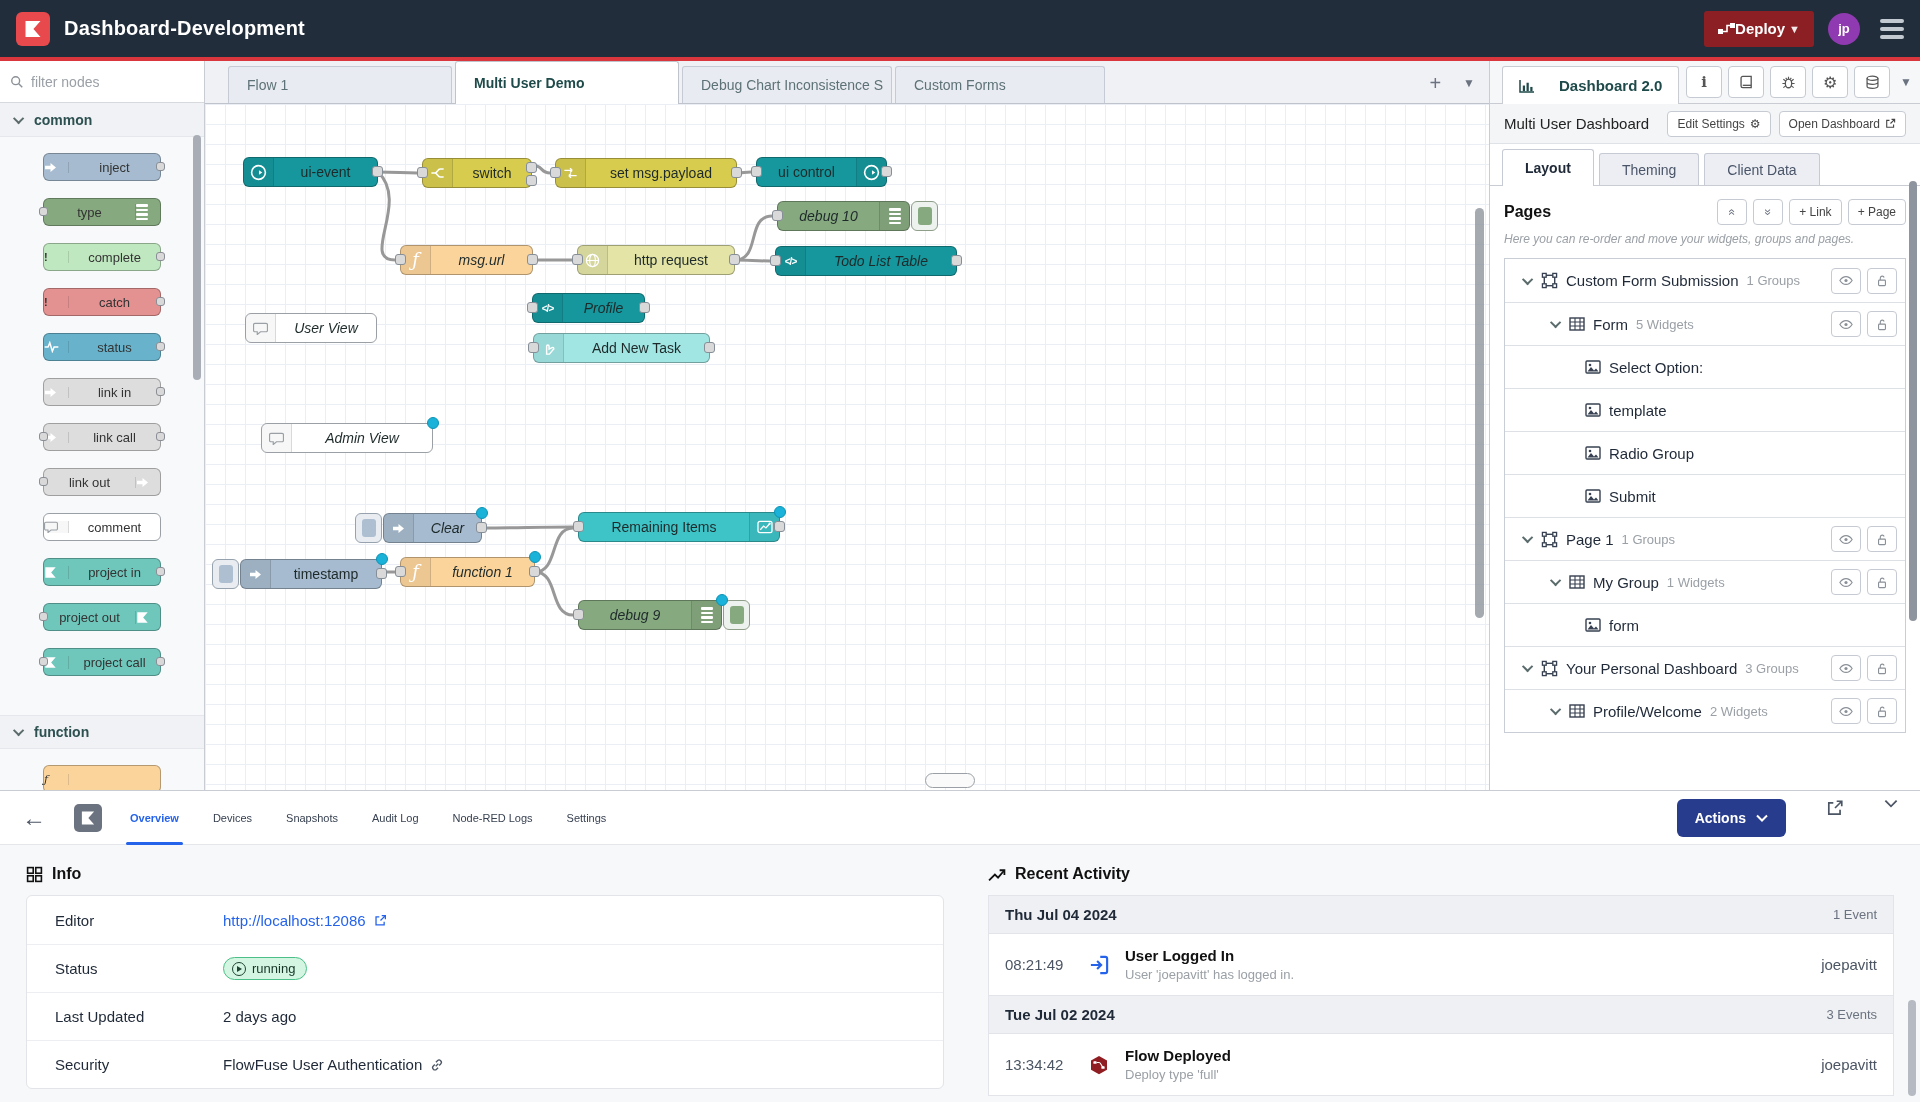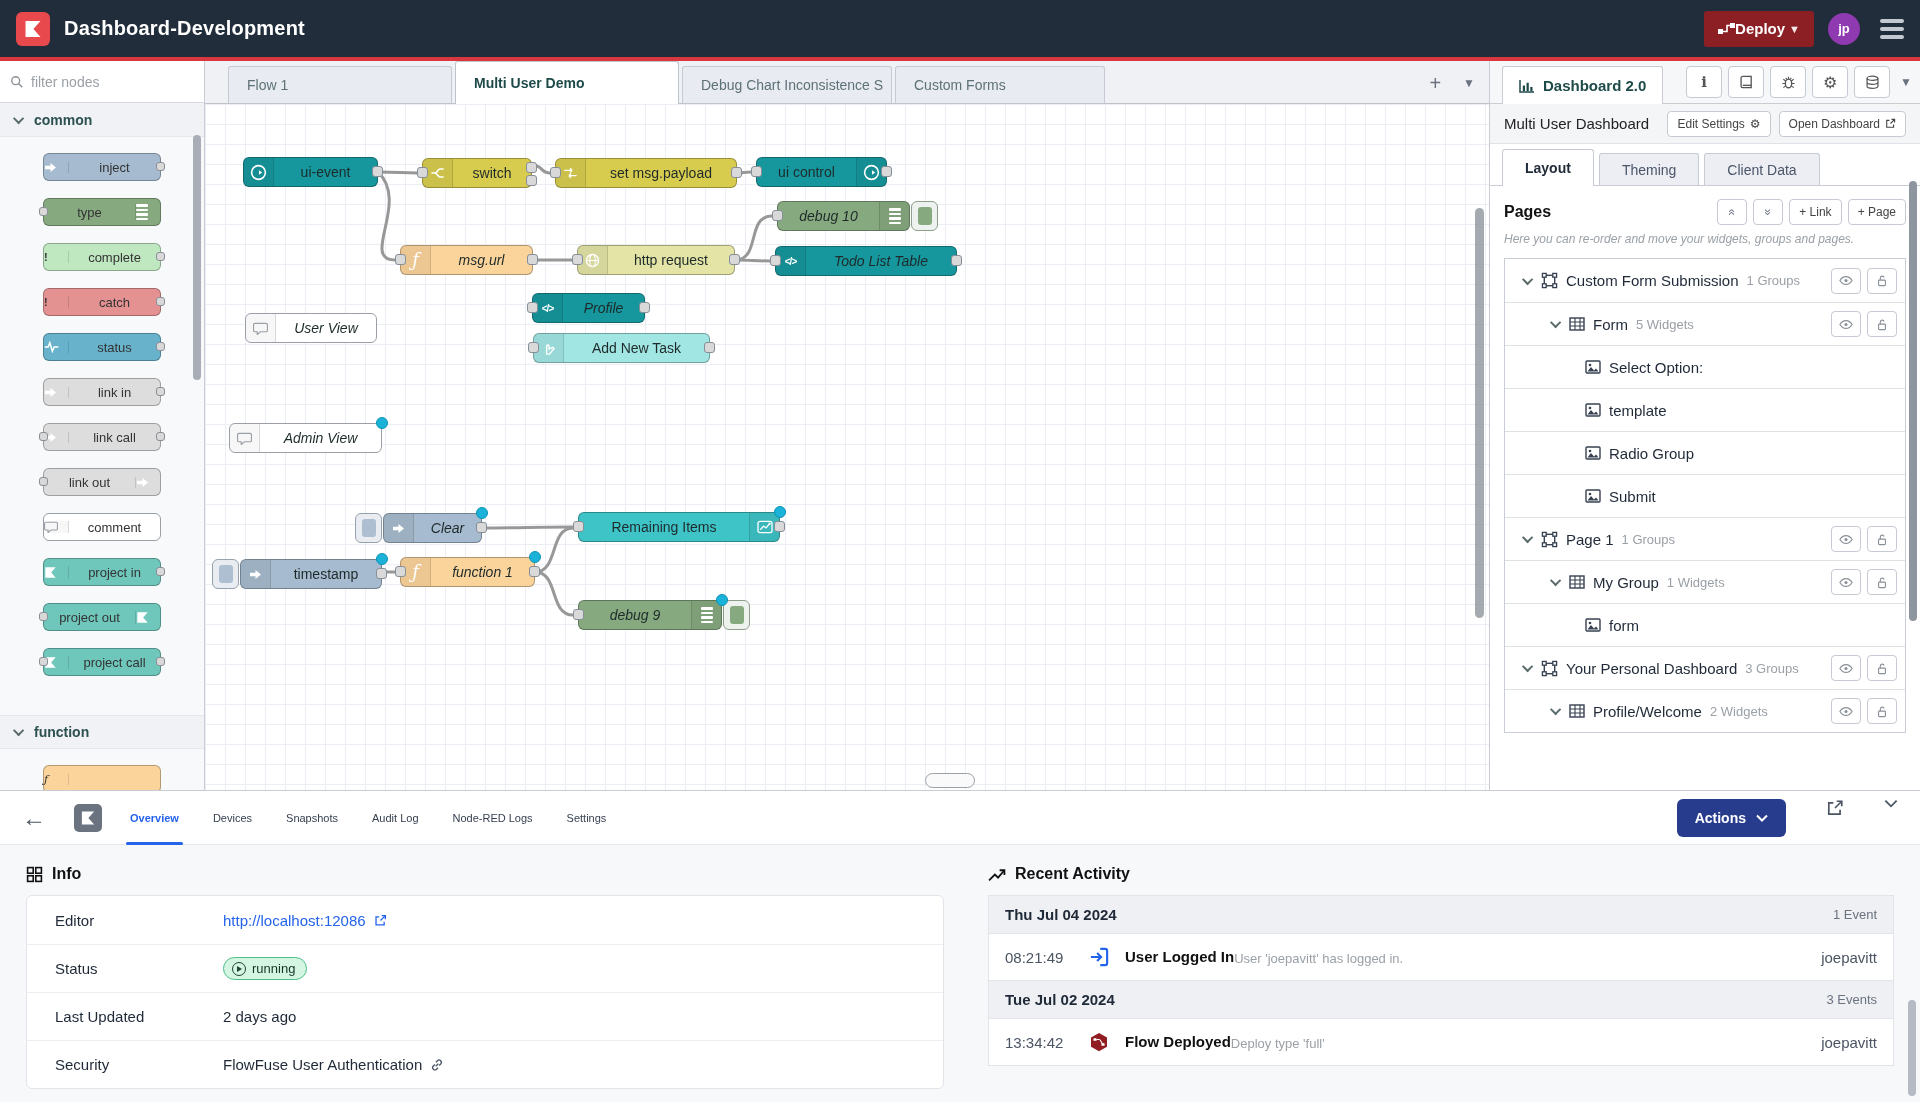--- a/index.html
+++ b/index.html
@@ -82,21 +82,21 @@
   .dbg-bars{display:flex;flex-direction:column;gap:2px}
   .dbg-bars b{display:block;width:12px;height:2.5px;background:#fff;border-radius:1px}
   .excl{font-size:16px;font-weight:700}
   .grip{position:absolute;left:720px;bottom:2px;width:50px;height:15px;border-radius:8px;background:#fafafa;border:1px solid #9aa0a6;z-index:5;cursor:row-resize}
   .cscroll{position:absolute;right:5px;top:104px;width:9px;height:410px;border-radius:5px;background:#8f959e;opacity:.8;z-index:5;cursor:pointer}
   .pscroll{position:absolute;right:3px;top:74px;width:8px;height:245px;border-radius:4px;background:#a8adb6;z-index:5;cursor:pointer}
 
   
   .rsb{width:431px;flex:none;border-left:1px solid #c9ccd3;background:#fff;position:relative;overflow:hidden;display:flex;flex-direction:column}
   .rhead{height:43px;background:#f6f7f9;border-bottom:1px solid #c9ccd3;position:relative;display:flex;align-items:flex-end;padding-left:12px;flex:none}
-  .rtab{height:38px;background:#fff;border:1px solid #c9ccd3;border-bottom:none;display:flex;align-items:center;gap:8px;padding:0 16px;font-weight:700;color:#1f4a4a;font-size:15px;border-radius:3px 3px 0 0;margin-bottom:-1px;z-index:2;cursor:pointer}
+  .rtab{height:38px;background:#fff;border:1px solid #c9ccd3;border-bottom:none;display:flex;align-items:center;gap:24px;padding:0 16px;font-weight:700;color:#1f4a4a;font-size:15px;border-radius:3px 3px 0 0;margin-bottom:-1px;z-index:2;cursor:pointer}
   .ricons{position:absolute;right:8px;top:5px;display:flex;gap:6px;align-items:center}
   .ricon{width:36px;height:32px;background:#fff;border:1px solid #c6cad2;border-radius:4px;display:flex;align-items:center;justify-content:center;color:#555;cursor:pointer}
   .ricaret{color:#6b7280;font-size:12px;margin-left:4px;cursor:pointer}
   .rsub{height:40px;background:#f4f5f7;border-bottom:1px solid #dfe2e7;display:flex;align-items:center;padding:0 14px;font-size:15px;color:#222;gap:8px;flex:none}
   .rsub .sp{flex:1}
   .sbtn{font-size:12px;background:#fff;border:1px solid #c6cad2;border-radius:4px;height:26px;padding:0 9px;display:inline-flex;align-items:center;gap:5px;color:#444;white-space:nowrap;cursor:pointer}
   .rtabs{display:flex;align-items:flex-end;height:42px;border-bottom:1px solid #c9ccd3;padding-left:12px;gap:5px;background:#fff;flex:none}
   .rtab2{height:32px;padding:0 22px;display:flex;align-items:center;background:#eceef4;border:1px solid #c6cad4;border-bottom:none;border-radius:3px 3px 0 0;color:#4a5568;font-size:14px;cursor:pointer}
   .rtab2.active{background:#fff;font-weight:700;color:#1f2937;height:37px;margin-bottom:-1px;z-index:2}
   .pghdr{display:flex;align-items:center;padding:13px 14px 5px;gap:6px}
@@ -136,21 +136,21 @@
   .run{display:inline-flex;align-items:center;gap:6px;background:#d3f5e1;border:1.5px solid #4bbf87;border-radius:999px;padding:3px 11px 3px 8px;font-size:13px;color:#173527}
   .playc{width:14px;height:14px;border:1.5px solid #1f4433;border-radius:50%;display:inline-flex;align-items:center;justify-content:center}
   .playc b{width:0;height:0;border-left:5px solid #1f4433;border-top:3px solid transparent;border-bottom:3px solid transparent;margin-left:1px}
   .col-act{flex:1;display:flex;flex-direction:column;min-width:0}
   .alist{background:#fff;border:1px solid #e2e4e9;border-bottom:none}
   .adate{height:38px;background:#eef0f3;border-bottom:1px solid #e2e4e9;display:flex;align-items:center;padding:0 16px;font-size:15px;font-weight:600;color:#1f2937}
   .acount{margin-left:auto;font-weight:400;color:#6b7280;font-size:13px}
   .aev{display:flex;align-items:center;padding:13px 16px;border-bottom:1px solid #e2e4e9;background:#fff}
   .atime{width:84px;color:#4b5563;font-size:15px;flex:none}
   .aicn{width:36px;flex:none;display:flex;align-items:center}
-  .atxt{display:flex;flex-direction:row}
+  .atxt{display:flex;flex-direction:column}
   .atitle{font-size:15px;font-weight:600;color:#111}
   .adesc{font-size:13px;color:#9aa0a6;margin-top:3px}
   .auser{margin-left:auto;color:#4b5563;font-size:15px}
   .bscroll{position:absolute;right:4px;bottom:6px;width:8px;height:96px;border-radius:4px;background:#b6bac2;cursor:pointer}
 </style>
 </head>
 <body>
 
 <div class="hdr">
   <div class="logo">
@@ -457,21 +457,21 @@
         <span class="nicon l">
             <svg width="15" height="16" viewBox="0 0 16 16">
               <path d="M6 14.5V6.2c0-1.9 2.6-1.9 2.6 0v3l3.2-1.6c1.6-.8 2.7 1.1 1.2 2.1L9 14.5z" fill="none" stroke="#fff" stroke-width="1.5"></path>
             </svg>
           </span>
         <span class="lbl">Add New Task</span>
         <span class="pt i"></span>
         <span class="pt o"></span>
       </div>
 
-      <div class="node n-com" style="left:24px;top:319px;width:153px">
+      <div class="node n-com" style="left:56px;top:319px;width:172px">
         <span class="nicon l">
             <svg width="15" height="13" viewBox="0 0 16 14">
               <path d="M2 1.5h12a1.5 1.5 0 0 1 1.5 1.5v6a1.5 1.5 0 0 1-1.5 1.5H8l-3.5 3v-3H2A1.5 1.5 0 0 1 .5 9V3A1.5 1.5 0 0 1 2 1.5z" fill="none" stroke="#9aa0a6" stroke-width="1.3"></path>
             </svg>
           </span>
         <span class="lbl it">Admin View</span>
         <span class="dot"></span>
       </div>
 
       <div class="node n-inj" style="left:178px;top:409px;width:99px">

